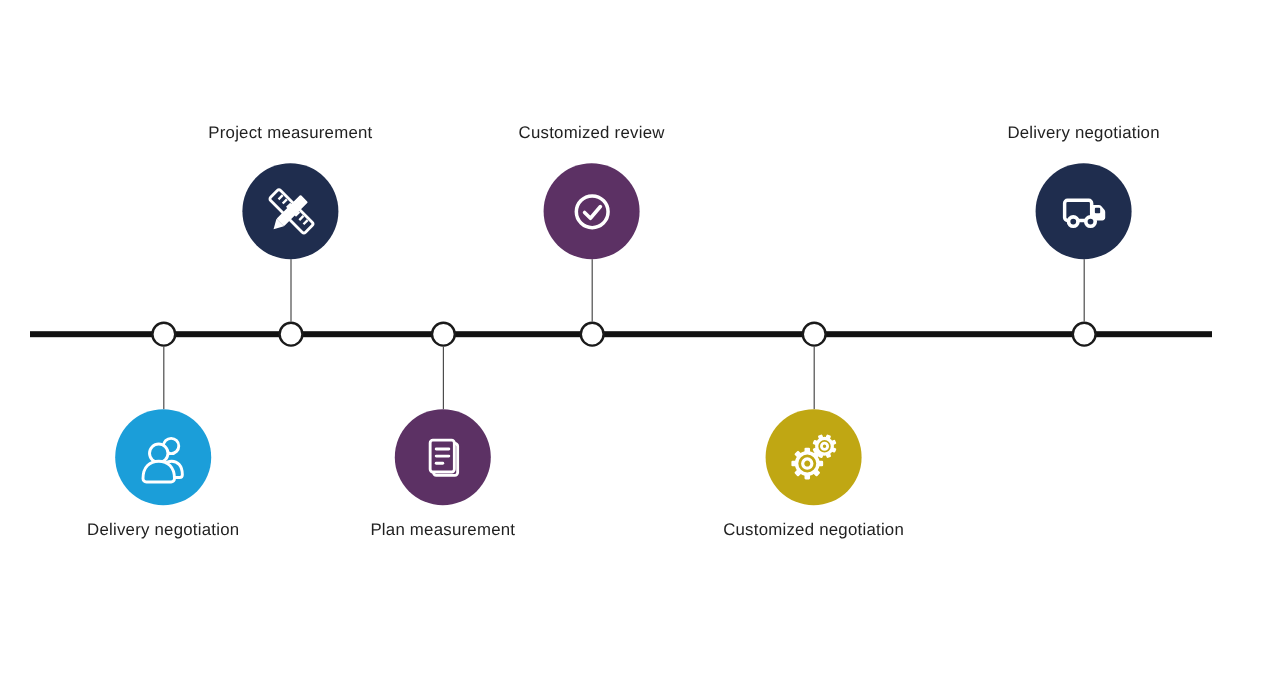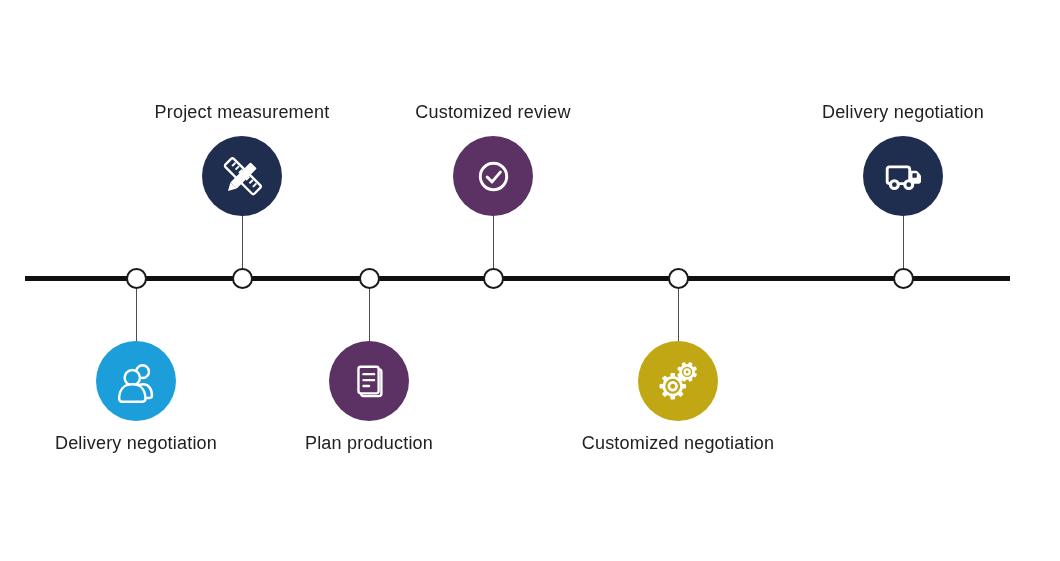--- a/index.html
+++ b/index.html
@@ -5,21 +5,21 @@
   html,body{margin:0;padding:0;background:#fff;}
   #stage{
     position:relative;width:1060px;height:561px;background:#fff;overflow:hidden;
     font-family:"Liberation Sans","DejaVu Sans",sans-serif;
   }
   .timeline{position:absolute;left:25px;top:276px;width:985px;height:5px;background:#111;}
   .milestone{position:absolute;top:0;bottom:0;width:0;}
   .m0{left:136px}.m1{left:242px}.m2{left:369px}.m3{left:493px}.m4{left:678px}.m5{left:903px}
   .label{
     position:absolute;left:0;transform:translateX(-50%);white-space:nowrap;
-    font-size:18px;letter-spacing:.2px;color:#212121;
+    font-size:14px;letter-spacing:.2px;color:#212121;
   }
   .above .label{top:102px}
   .below .label{top:433px}
   .badge{
     position:absolute;left:-40px;width:80px;height:80px;border-radius:50%;
     display:flex;align-items:center;justify-content:center;
   }
   .above .badge{top:136px}
   .below .badge{top:341px}
   .connector{position:absolute;left:-0.5px;width:1px;background:#4d4d4d;}
@@ -94,21 +94,21 @@
             <rect x="12.5" y="8.5" width="22" height="29" rx="2.5"></rect>
           </g>
           <g stroke="#fff" stroke-width="2.6" stroke-linecap="round">
             <line x1="18" y1="16.5" x2="29.5" y2="16.5"></line>
             <line x1="18" y1="23" x2="29.5" y2="23"></line>
             <line x1="18" y1="29.5" x2="24" y2="29.5"></line>
           </g>
         </svg>
       </span>
     </div>
-    <div class="label">Plan production</div>
+    <div class="label">Plan measurement</div>
   </div>
 
   <div class="milestone above m3">
     <div class="node"></div>
     <div class="connector" style="background-color: rgb(77, 77, 77);"></div>
     <div class="badge" style="background-color: rgb(92, 49, 100); color: rgb(92, 49, 100);">
       <span>
         <svg viewBox="0 0 48 48" width="47" height="47">
           <circle cx="24" cy="24" r="13.5" fill="none" stroke="#fff" stroke-width="3"></circle>
           <path d="M17.5 24.5 L22.5 29.5 L31 19.5" fill="none" stroke="#fff" stroke-width="3" stroke-linecap="round" stroke-linejoin="round"></path>

